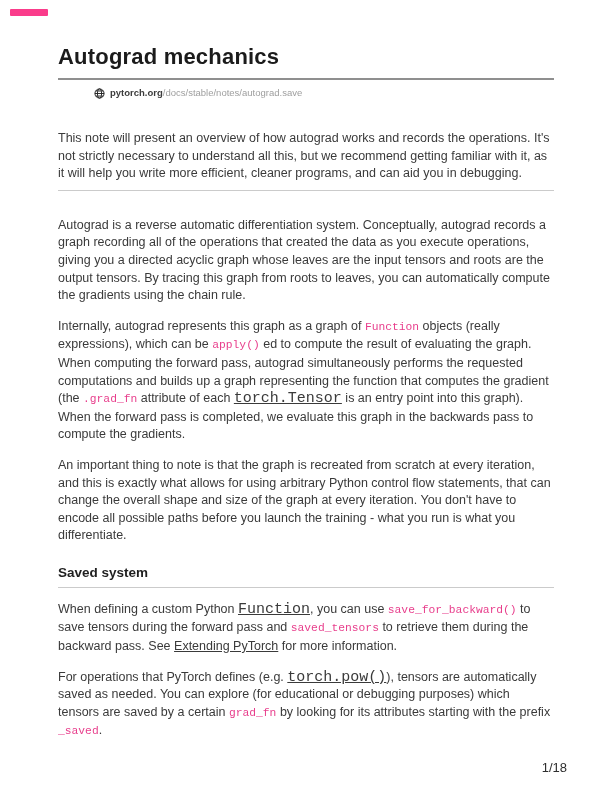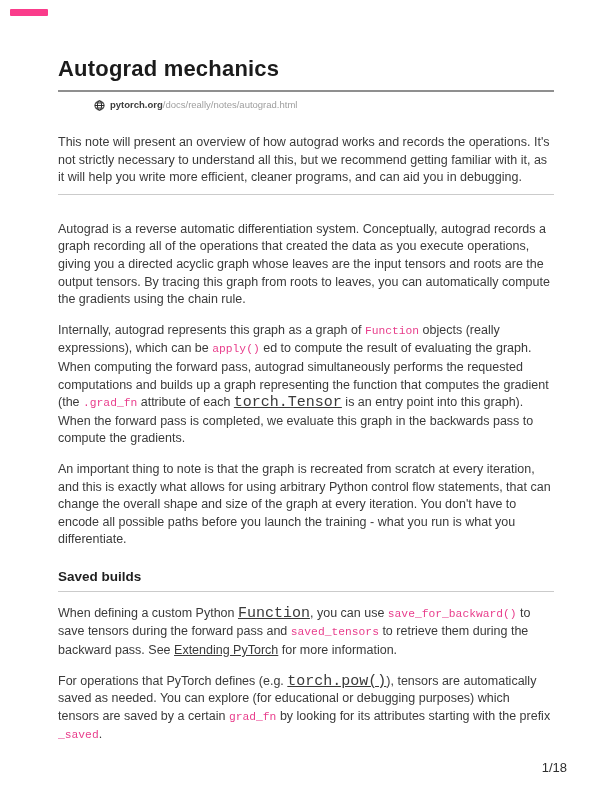--- a/index.html
+++ b/index.html
@@ -14,21 +14,21 @@
   .marker {
     position: absolute;
     left: 10px; top: 9px;
     width: 38px; height: 7px;
     background: #fa3c8b;
     border-radius: 1px;
   }
   .content { margin: 0 58px; }
   h1.title {
     margin: 0;
-    padding-top: 56px;
+    padding-top: 44px;
     font-size: 22px;
     font-weight: 700;
     color: #1b1b1b;
     letter-spacing: 0.2px;
   }
   .hr { width: 100%; }
   .hr-title { margin-top: 8px; height: 2px; background: #8f8f8f; }
   .hr-light { margin-top: 7px; height: 1px; background: #cbcbcb; }
   .source {
     margin-top: 7px;
@@ -40,21 +40,21 @@
   }
   .globe { display: inline-flex; margin-right: 5px; }
   .domain { font-weight: 700; color: #3c3c3c; }
   .path { color: #9e9e9e; }
   p.para {
     margin: 13px 0 0 0;
     font-size: 12.5px;
     line-height: 17.6px;
     color: #3a3a3a;
   }
-  p.intro { margin-top: 23px; }
+  p.intro { margin-top: 31px; }
   p.first-after-rule { margin-top: 26px; }
   h2.sec {
     margin: 22px 0 0 0;
     font-size: 17px;
     font-weight: 700;
     color: #1f1f1f;
   }
   h3.subsec {
     margin: 20px 0 0 0;
     font-size: 13.5px;
@@ -97,32 +97,32 @@
           <g fill="none" stroke="#1a1a1a" stroke-width="2">
             <circle cx="12" cy="12" r="10"></circle>
             <ellipse cx="12" cy="12" rx="4.5" ry="10"></ellipse>
             <path d="M2 12h20"></path>
             <path d="M3.6 6.5h16.8"></path>
             <path d="M3.6 17.5h16.8"></path>
           </g>
         </svg>
       </span>
       <span class="domain">pytorch.org</span>
-        <span class="path">/docs/really/notes/autograd.html</span>
+        <span class="path">/docs/stable/notes/autograd.save</span>
     </div>
 
     <p class="para intro"><span>This note will present an overview of how autograd works and records the operations. It's not strictly necessary to understand all this, but we recommend getting familiar with it, as it will help you write more efficient, cleaner programs, and can aid you in debugging.</span></p>
 
     <div class="hr hr-light"></div>
 
     <p class="para first-after-rule"><span>Autograd is a reverse automatic differentiation system. Conceptually, autograd records a graph recording all of the operations that created the data as you execute operations, giving you a directed acyclic graph whose leaves are the input tensors and roots are the output tensors. By tracing this graph from roots to leaves, you can automatically compute the gradients using the chain rule.</span></p>
     <p class="para"><span>Internally, autograd represents this graph as a graph of </span><span class="run-cp">Function</span><span> objects (really expressions), which can be </span><span class="run-cp">apply()</span><span> ed to compute the result of evaluating the graph. When computing the forward pass, autograd simultaneously performs the requested computations and builds up a graph representing the function that computes the gradient (the </span><span class="run-cp">.grad_fn</span><span> attribute of each </span><span class="run-cl">torch.Tensor</span><span> is an entry point into this graph). When the forward pass is completed, we evaluate this graph in the backwards pass to compute the gradients.</span></p>
     <p class="para"><span>An important thing to note is that the graph is recreated from scratch at every iteration, and this is exactly what allows for using arbitrary Python control flow statements, that can change the overall shape and size of the graph at every iteration. You don't have to encode all possible paths before you launch the training - what you run is what you differentiate.</span></p>
 
-    <h3 class="subsec">Saved builds</h3>
+    <h3 class="subsec">Saved system</h3>
     <div class="hr hr-light"></div>
 
     <p class="para"><span>When defining a custom Python </span><span class="run-cl">Function</span><span>, you can use </span><span class="run-cp">save_for_backward()</span><span> to save tensors during the forward pass and </span><span class="run-cp">saved_tensors</span><span> to retrieve them during the backward pass. See </span><span class="run-l">Extending PyTorch</span><span> for more information.</span></p>
     <p class="para"><span>For operations that PyTorch defines (e.g. </span><span class="run-cl">torch.pow()</span><span>), tensors are automatically saved as needed. You can explore (for educational or debugging purposes) which tensors are saved by a certain </span><span class="run-cp">grad_fn</span><span> by looking for its attributes starting with the prefix </span><span class="run-cp">_saved</span><span>.</span></p>
   </div>
 
   <div class="footer">1/18</div>
 </div>
 
 </body></html>

